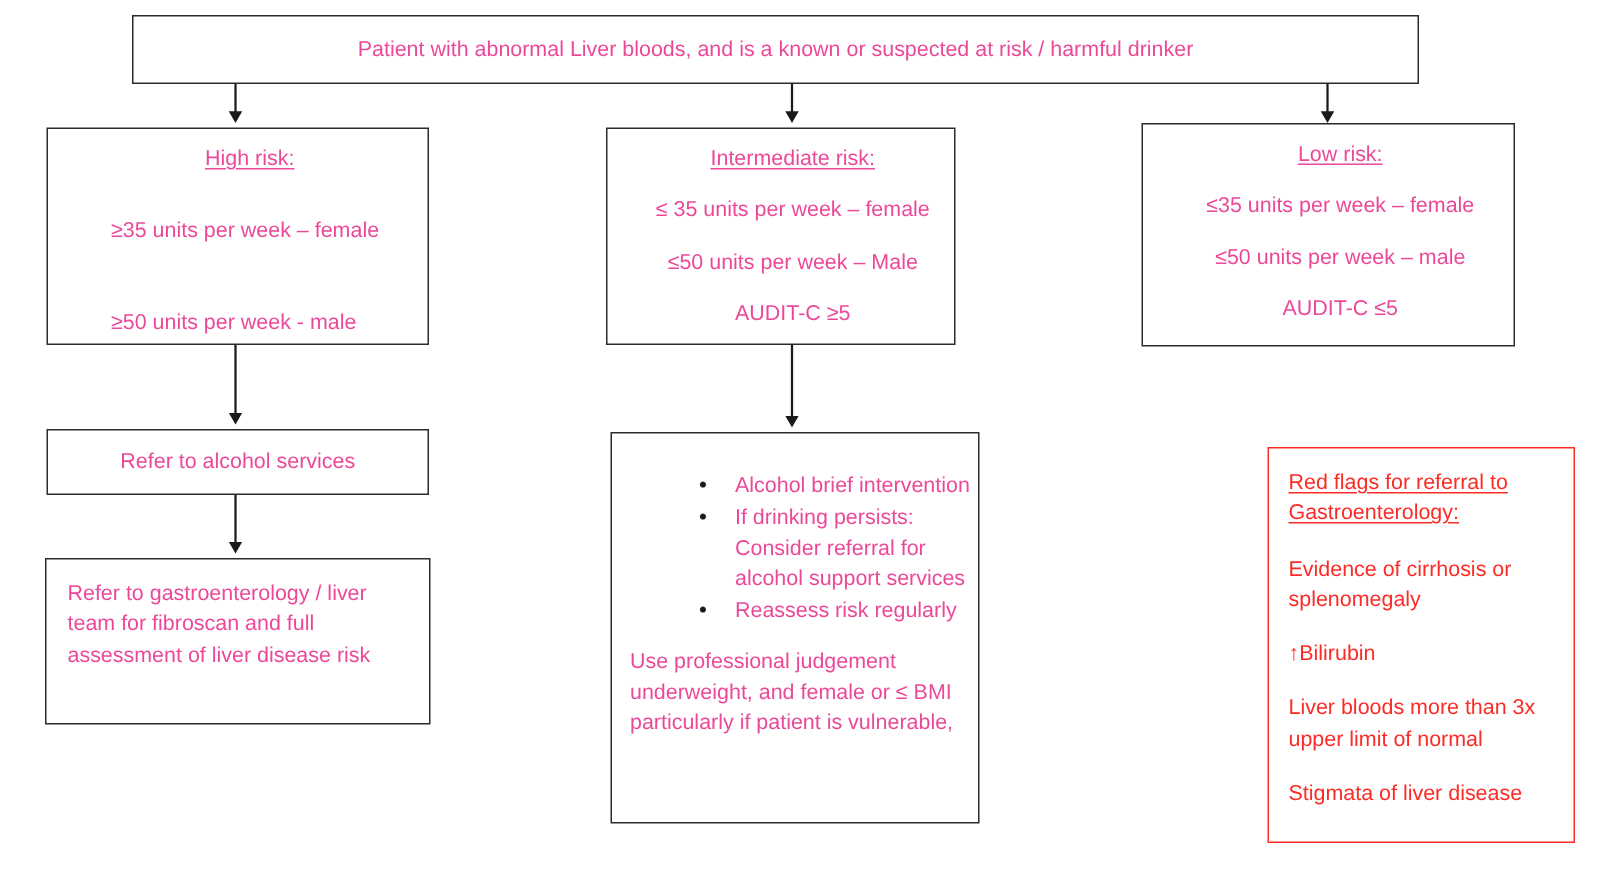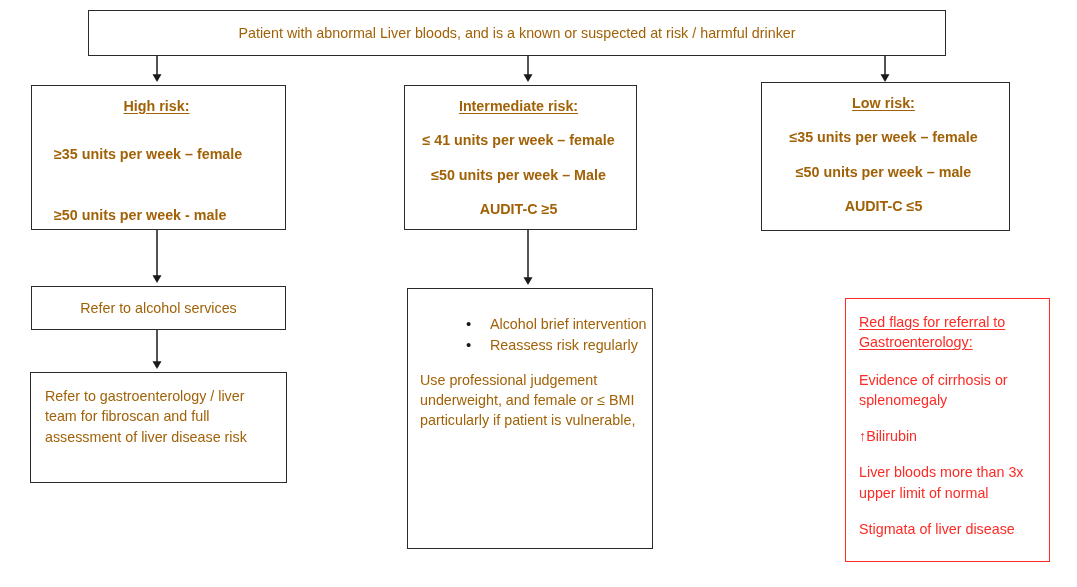--- a/index.html
+++ b/index.html
@@ -21,36 +21,35 @@
     width: 1077px;
     height: 587px;
   }
   .box {
     position: absolute;
     box-sizing: border-box;
     border: 1.4px solid #2b2b2b;
     background: #ffffff;
     font-size: 14.3px;
     line-height: 1.42;
-    color: #a16207;
+    color: #ec4899;
   }
   .box.red {
     border: 1.6px solid #ff2a24;
     color: #fc2b25;
   }
   .center-text {
     text-align: center;
   }
   .title-line {
     text-decoration: underline;
     text-underline-offset: 2px;
   }
   .pad {
-    padding: 10px 12px 0 8px;
-    font-weight: bold;
+    padding: 10px 12px 0 28px;
   }
   .vcenter {
     display: flex;
     align-items: center;
     justify-content: center;
     height: 100%;
   }
   .spaced-line {
     margin: 0 0 16px 0;
   }
@@ -121,21 +120,21 @@
       <span class="title-line">High risk:</span>
     </div>
     <div class="spaced-line" style="text-align:left; padding-left:14px;margin-top:28px;">≥35 units per week – female</div>
     <div class="spaced-line" style="text-align:left; padding-left:14px;margin-top:40px;">≥50 units per week - male</div>
   </div>
 
   <div class="box pad center-text" style="left:404px; top:85px; width:233px; height:145px;">
     <div class="spaced-line tight">
       <span class="title-line">Intermediate risk:</span>
     </div>
-    <div class="spaced-line tight">≤ 41 units per week – female</div>
+    <div class="spaced-line tight">≤ 35 units per week – female</div>
     <div class="spaced-line tight">≤50 units per week – Male</div>
     <div class="spaced-line tight">AUDIT-C ≥5</div>
   </div>
 
   <div class="box pad center-text" style="left:761px; top:82px; width:249px; height:149px;">
     <div class="spaced-line tight">
       <span class="title-line">Low risk:</span>
     </div>
     <div class="spaced-line tight">≤35 units per week – female</div>
     <div class="spaced-line tight">≤50 units per week – male</div>
@@ -148,20 +147,21 @@
     <div class="plain-line">assessment of liver disease risk</div>
   </div>
 
   <div class="box" style="left:31px; top:286px; width:255px; height:44px;">
     <div class="vcenter center-text">Refer to alcohol services</div>
   </div>
 
   <div class="box" style="left:407px; top:288px; width:246px; height:261px; padding:11px 0 0 12px;">
     <ul class="bullets">
       <li>Alcohol brief intervention</li>
+      <li>If drinking persists: Consider referral for alcohol support services</li>
       <li>Reassess risk regularly</li>
     </ul>
     <div class="para">
       <div class="plain-line">Use professional judgement</div>
       <div class="plain-line">underweight, and female or ≤ BMI</div>
       <div class="plain-line">particularly if patient is vulnerable,</div>
     </div>
   </div>
 
   <div class="box red" style="left:845px; top:298px; width:205px; height:264px; padding:13px 0 0 13px;">

